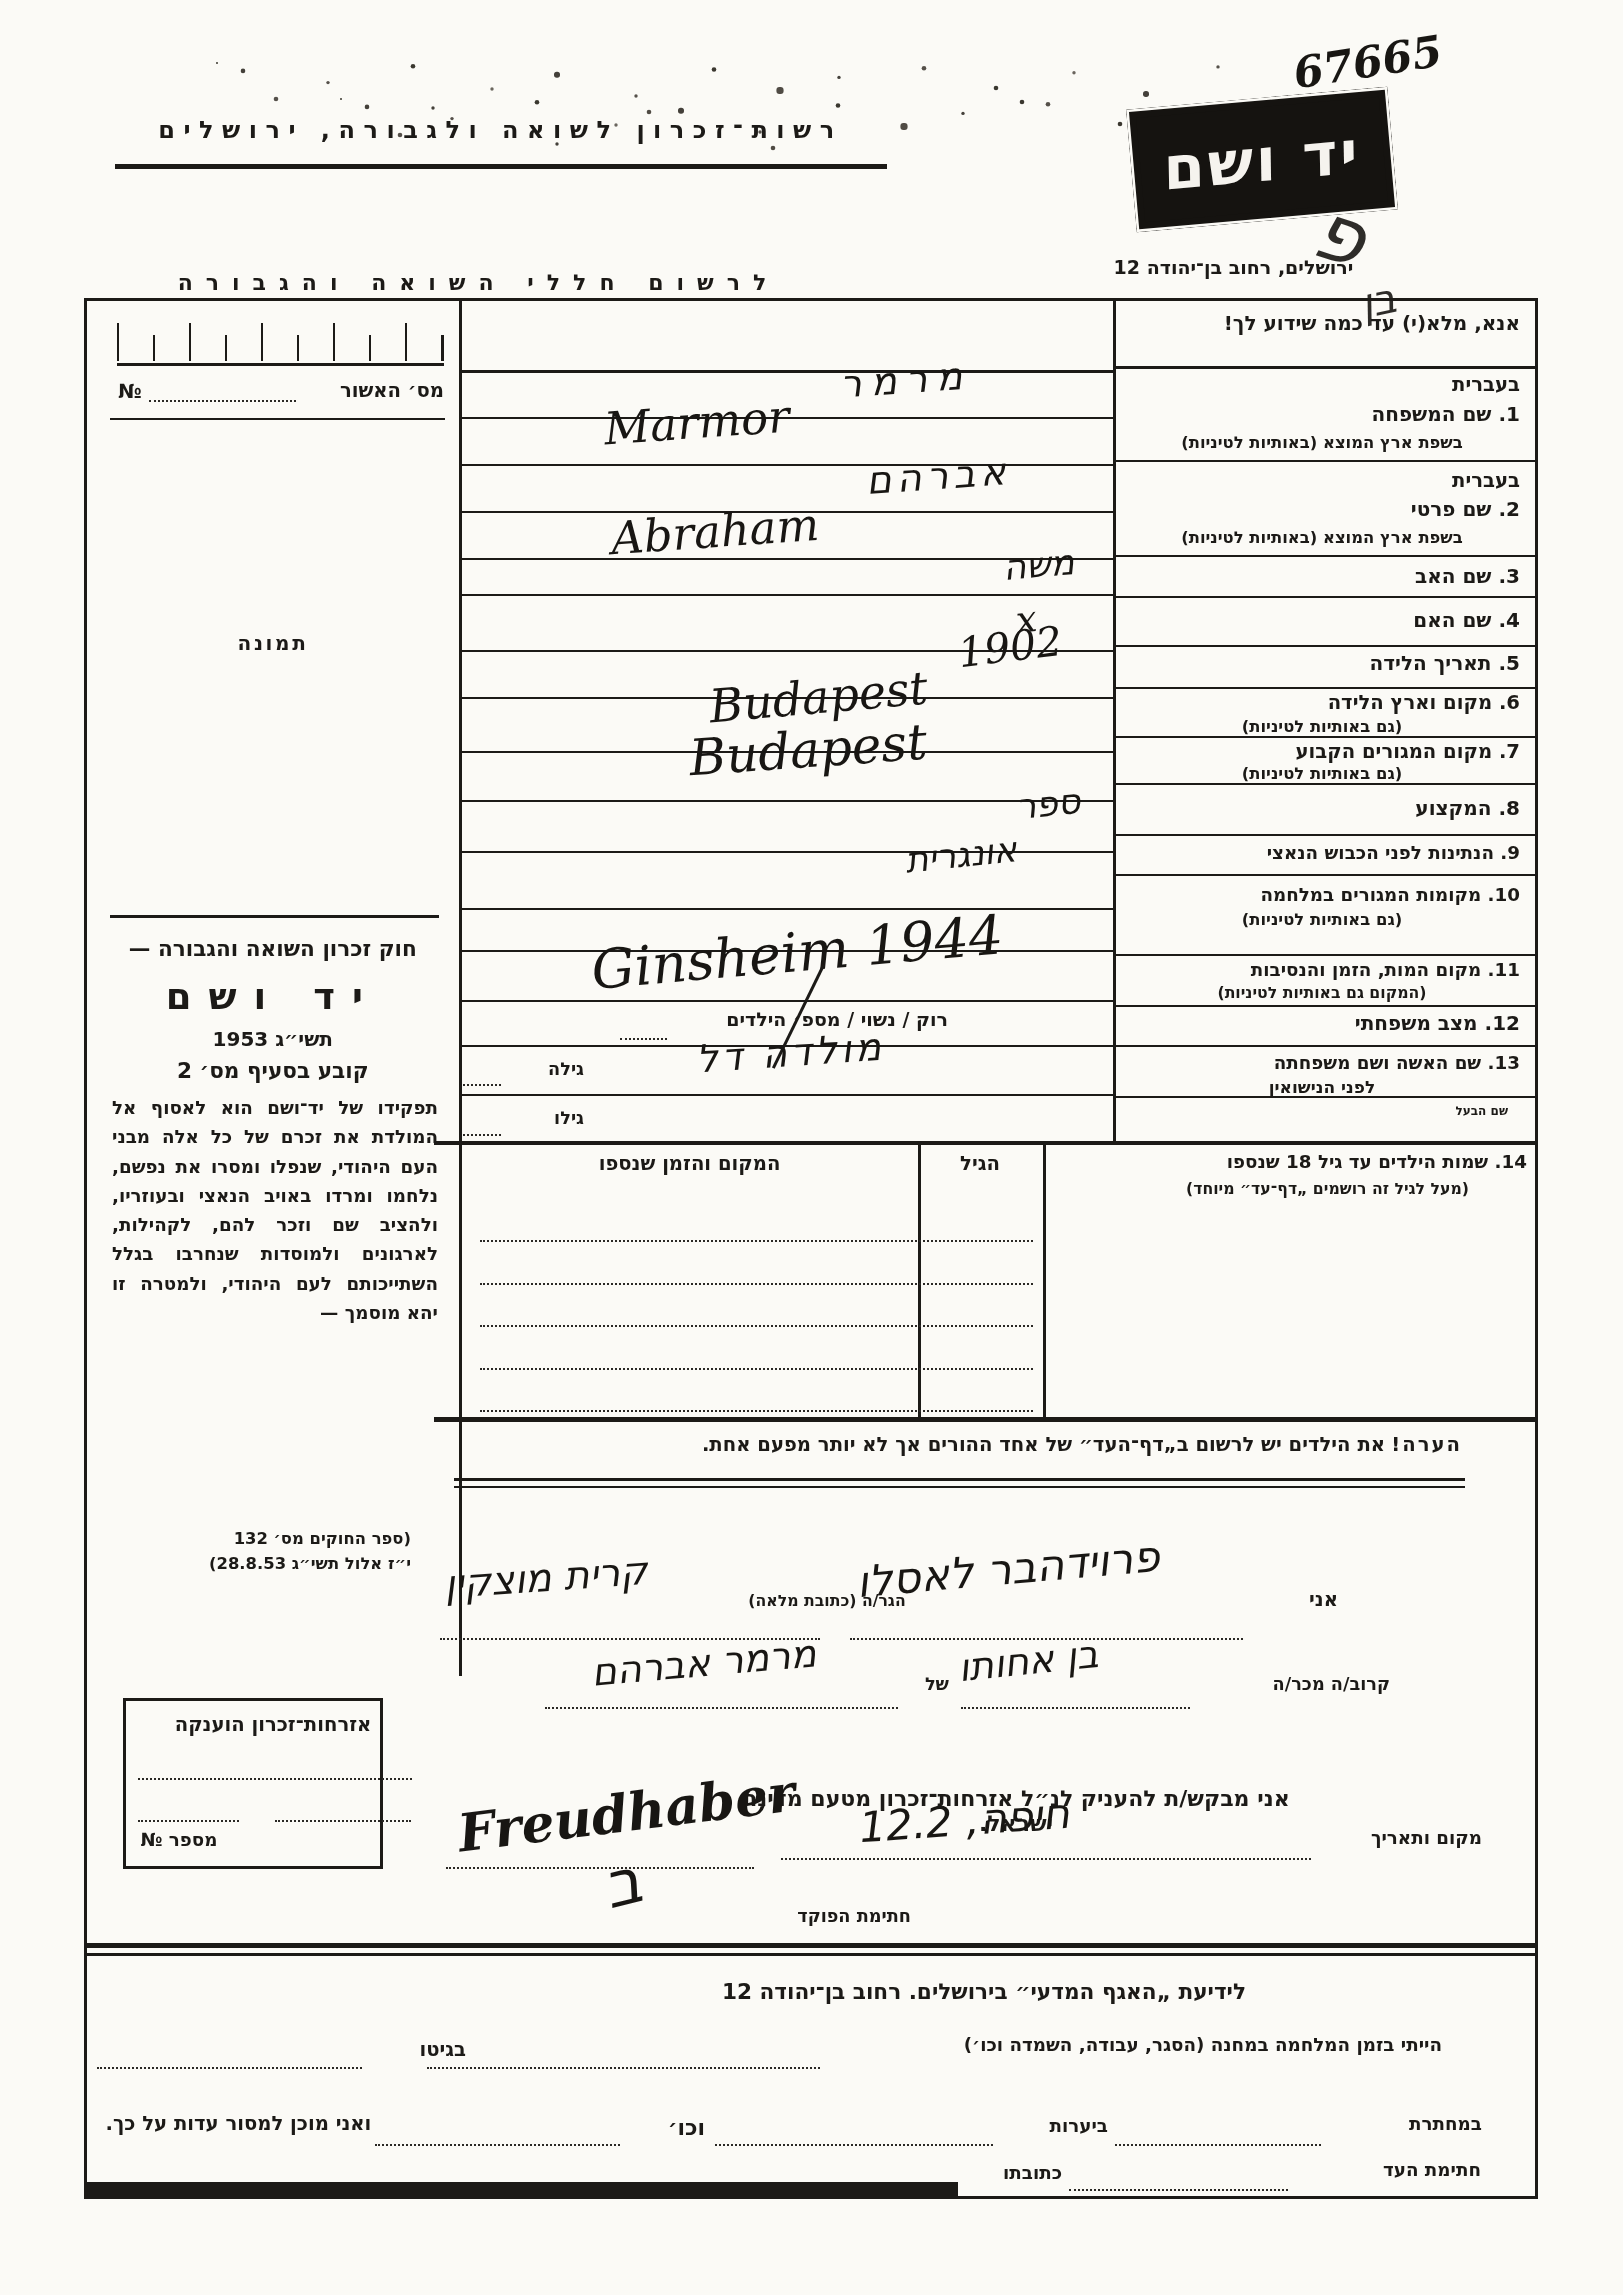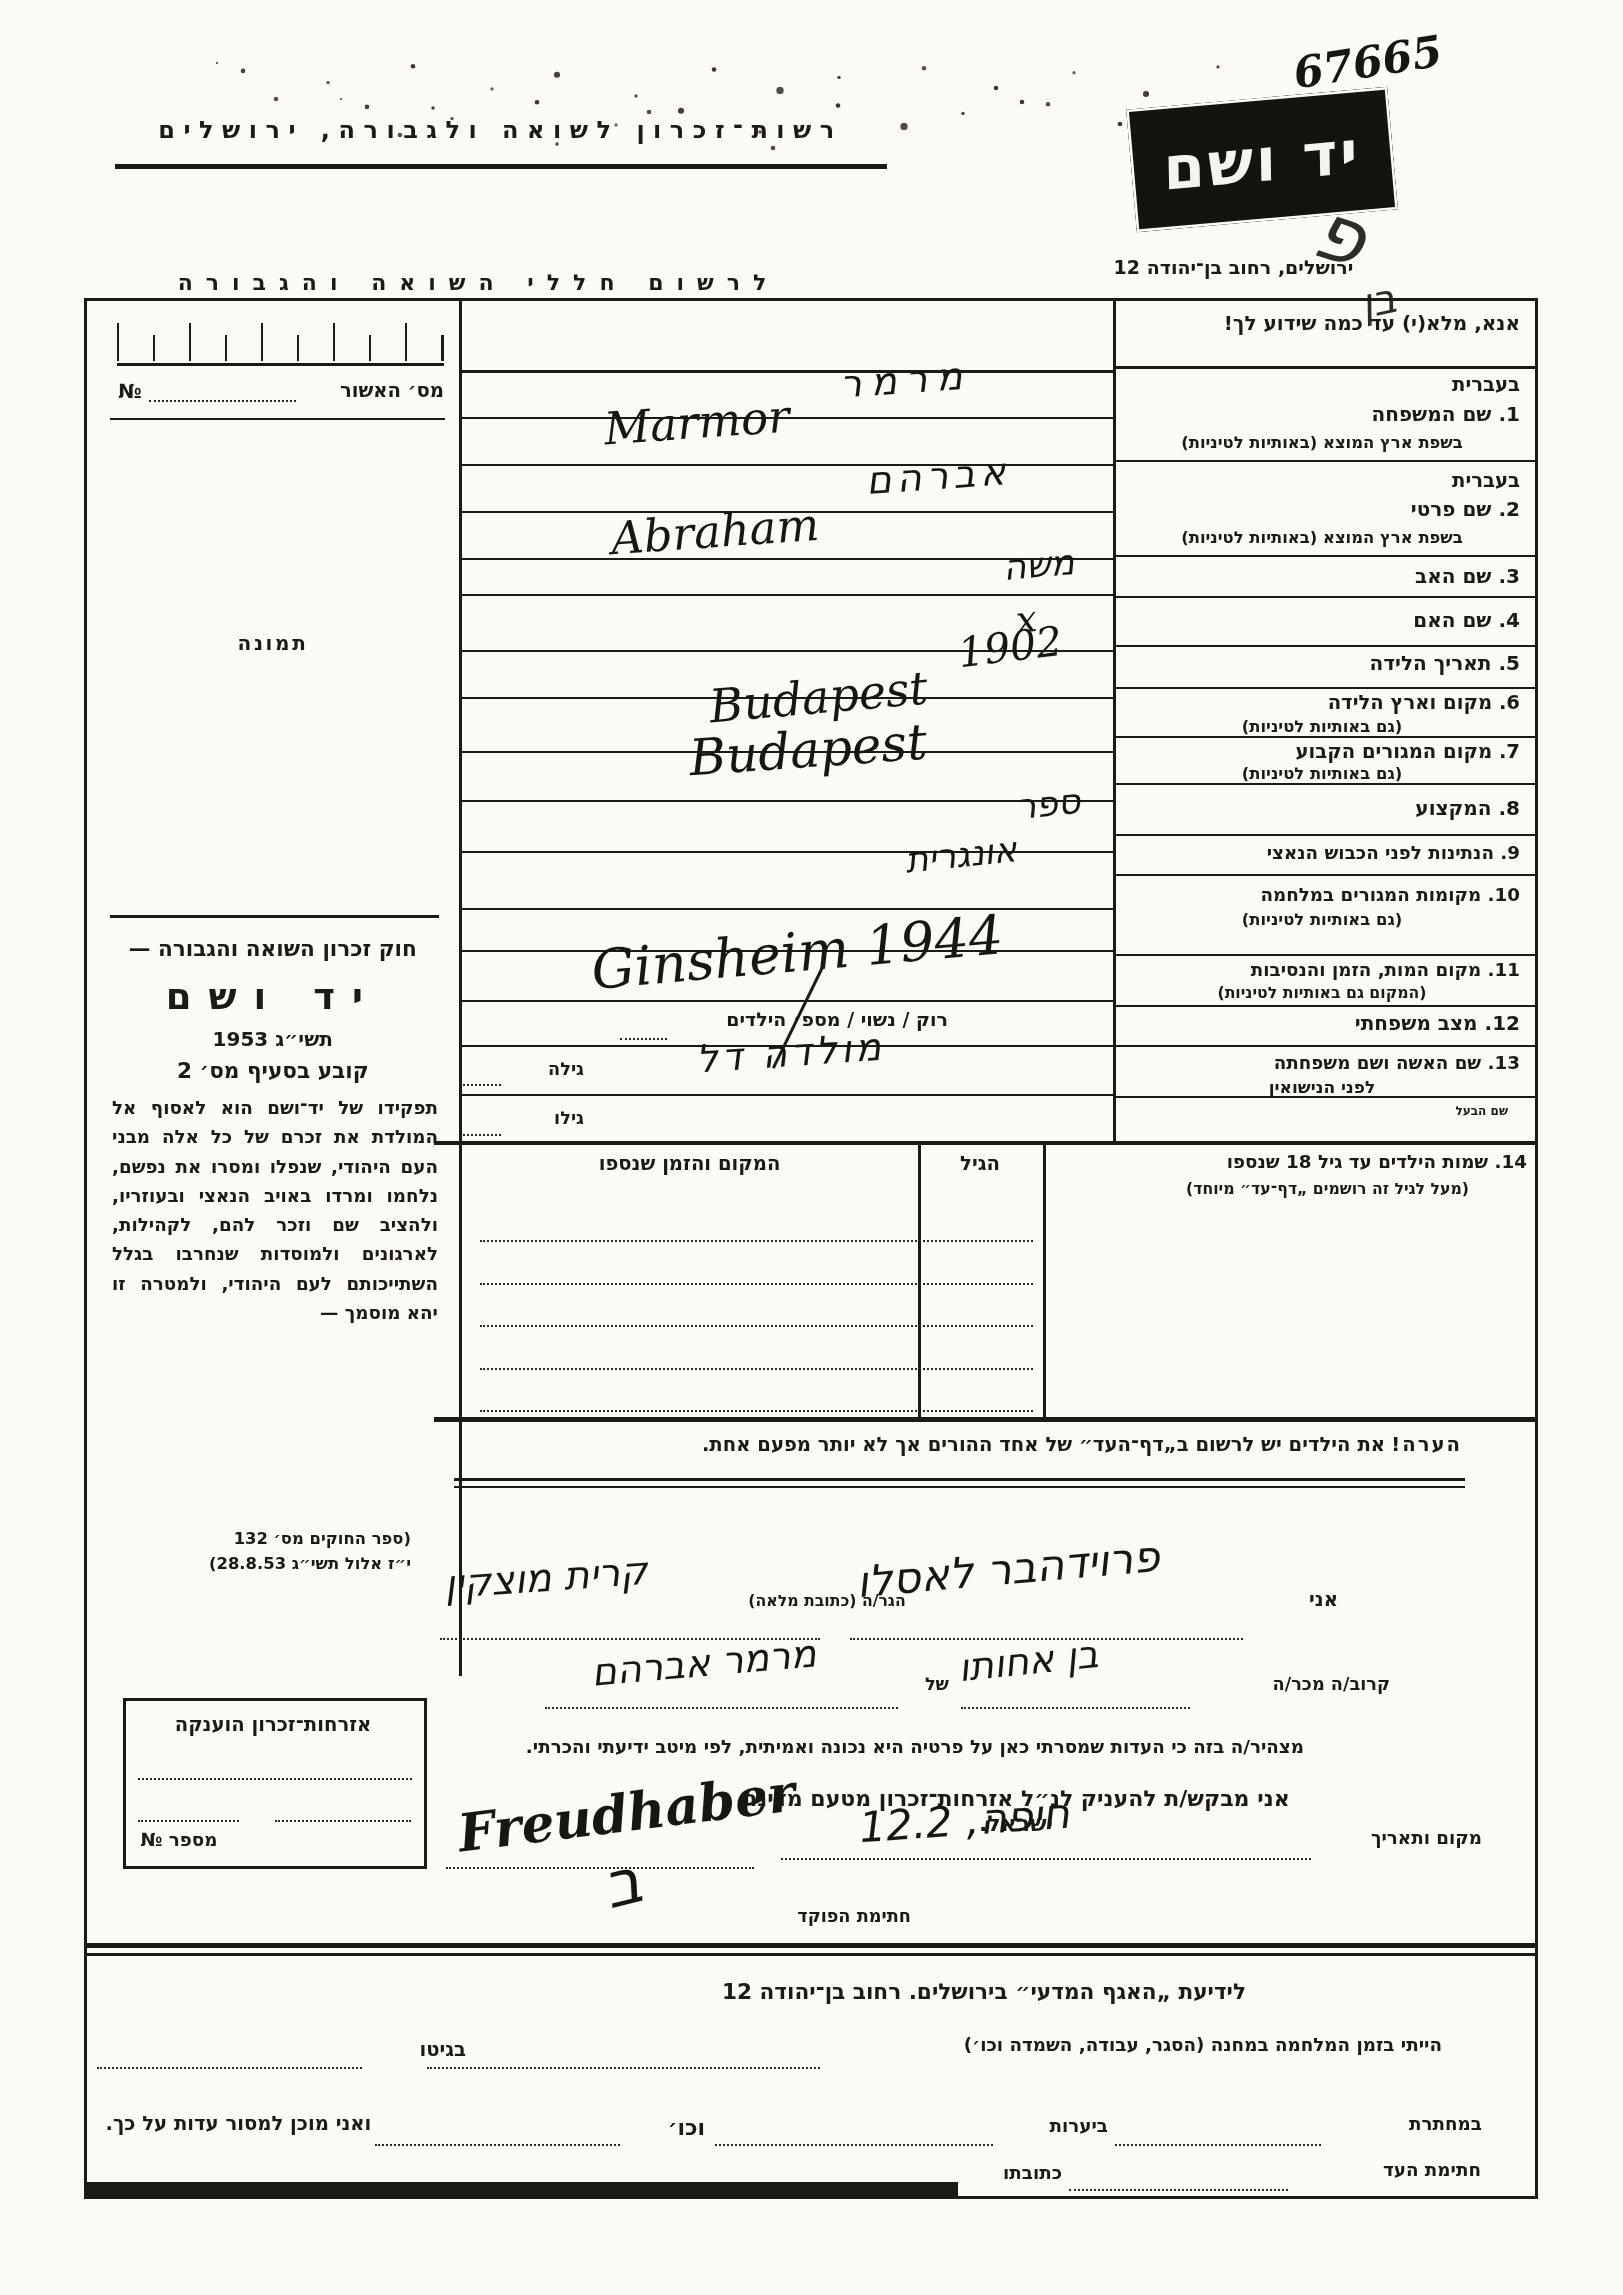--- a/index.html
+++ b/index.html
@@ -77,21 +77,21 @@
 
     <div class="ln" style="left:23px;top:614px;width:329px;height:2.6px;"></div>
     <div class="lbl ctr" style="left:11.8px;top:636px;width:348px;font-size:21.6px;">חוק זכרון השואה והגבורה —</div>
     <div class="lbl ctr" style="left:11.8px;top:675px;width:348px;font-size:37px;letter-spacing:17px;">יד ושם</div>
     <div class="lbl ctr" style="left:11.8px;top:727px;width:348px;font-size:20px;">תשי״ג 1953</div>
     <div class="lbl ctr" style="left:11.8px;top:758px;width:348px;font-size:21.6px;">קובע בסעיף מס׳ 2</div>
     <div class="lbl" style="left:25px;top:792px;width:326px;font-size:18.3px;line-height:1.6;text-align:justify;">תפקידו של יד־ושם הוא לאסוף אל המולדת את זכרם של כל אלה מבני העם היהודי, שנפלו ומסרו את נפשם, נלחמו ומרדו באויב הנאצי ובעוזריו, ולהציב שם וזכר להם, לקהילות, לארגונים ולמוסדות שנחרבו בגלל השתייכותם לעם היהודי, ולמטרה זו יהא מוסמך —</div>
     <div class="lbl" style="left:36px;top:1229px;width:288px;font-size:16.4px;">(ספר החוקים מס׳ 132</div>
     <div class="lbl" style="left:36px;top:1254px;width:288px;font-size:16.4px;">י״ז אלול תשי״ג 28.8.53)</div>
 
-    <div class="abs" style="left:36px;top:1397px;width:304px;height:171px;border:3.9px solid #1c1a17;box-sizing:border-box;">
+    <div class="abs" style="left:36px;top:1397px;width:260px;height:171px;border:3.9px solid #1c1a17;box-sizing:border-box;">
       <div class="lbl ctr" style="left:6.5px;top:13px;width:281px;font-size:19.6px;">אזרחות־זכרון הוענקה</div>
       <div class="dt" style="left:11.8px;top:77px;width:274px;"></div>
       <div class="dt" style="left:11.8px;top:119px;width:101px;"></div>
       <div class="dt" style="left:149px;top:119px;width:136px;"></div>
       <div class="lbl" style="left:14.4px;top:128px;width:131px;font-size:18.3px;text-align:left;">מספר №</div>
     </div>
 
     <div class="ln" style="left:374px;top:69px;width:652px;height:2.6px;"></div>
     <div class="ln" style="left:374px;top:116px;width:652px;height:2px;"></div>
     <div class="ln" style="left:374px;top:163px;width:652px;height:2px;"></div>
@@ -214,21 +214,20 @@
     <div class="dt" style="left:763px;top:1337px;width:393px;"></div>
     <div class="dt" style="left:353px;top:1337px;width:380px;"></div>
 
     <div class="lbl" style="left:1113px;top:1373px;width:190px;font-size:17.7px;">קרוב/ה מכר/ה</div>
     <div class="hwh" style="left:871px;top:1341px;font-size:38px;transform:rotate(-6deg);">בן אחותו</div>
     <div class="lbl" style="left:823px;top:1373px;width:39px;font-size:17.7px;">של</div>
     <div class="hwh" style="left:504px;top:1343px;font-size:38px;transform:rotate(-5deg);">מרמר אברהם</div>
     <div class="dt" style="left:874px;top:1406px;width:229px;"></div>
     <div class="dt" style="left:458px;top:1406px;width:353px;"></div>
 
-    <div class="lbl" style="left:373px;top:1435px;width:844px;font-size:18.3px;font-weight:bold;">מצהיר/ה בזה כי העדות שמסרתי כאן על פרטיה היא נכונה ואמיתית, לפי מיטב ידיעתי והכרתי.</div>
     <div class="lbl" style="left:641px;top:1485px;width:576px;font-size:22px;text-align:center;">אני מבקש/ת להעניק לנ״ל אזרחות־זכרון מטעם מדינת ישראל.</div>
 
     <div class="lbl" style="left:1244px;top:1526px;width:151px;font-size:18.3px;">מקום ותאריך</div>
     <div class="hwh" style="left:772px;top:1499px;font-size:42px;transform:rotate(-4deg);">חיפה, 12.2</div>
     <div class="dt" style="left:694px;top:1557px;width:530px;"></div>
 
     <div class="hw" style="left:370px;top:1486px;font-size:52px;transform:rotate(-7deg);font-weight:bold;">Freudhaber</div>
     <div class="dt" style="left:359px;top:1566px;width:308px;"></div>
     <div class="hwh" style="left:517px;top:1551px;font-size:63px;transform:rotate(-14deg);">ב</div>
     <div class="lbl" style="left:628px;top:1605px;width:196px;font-size:17.7px;">חתימת הפוקד</div>

